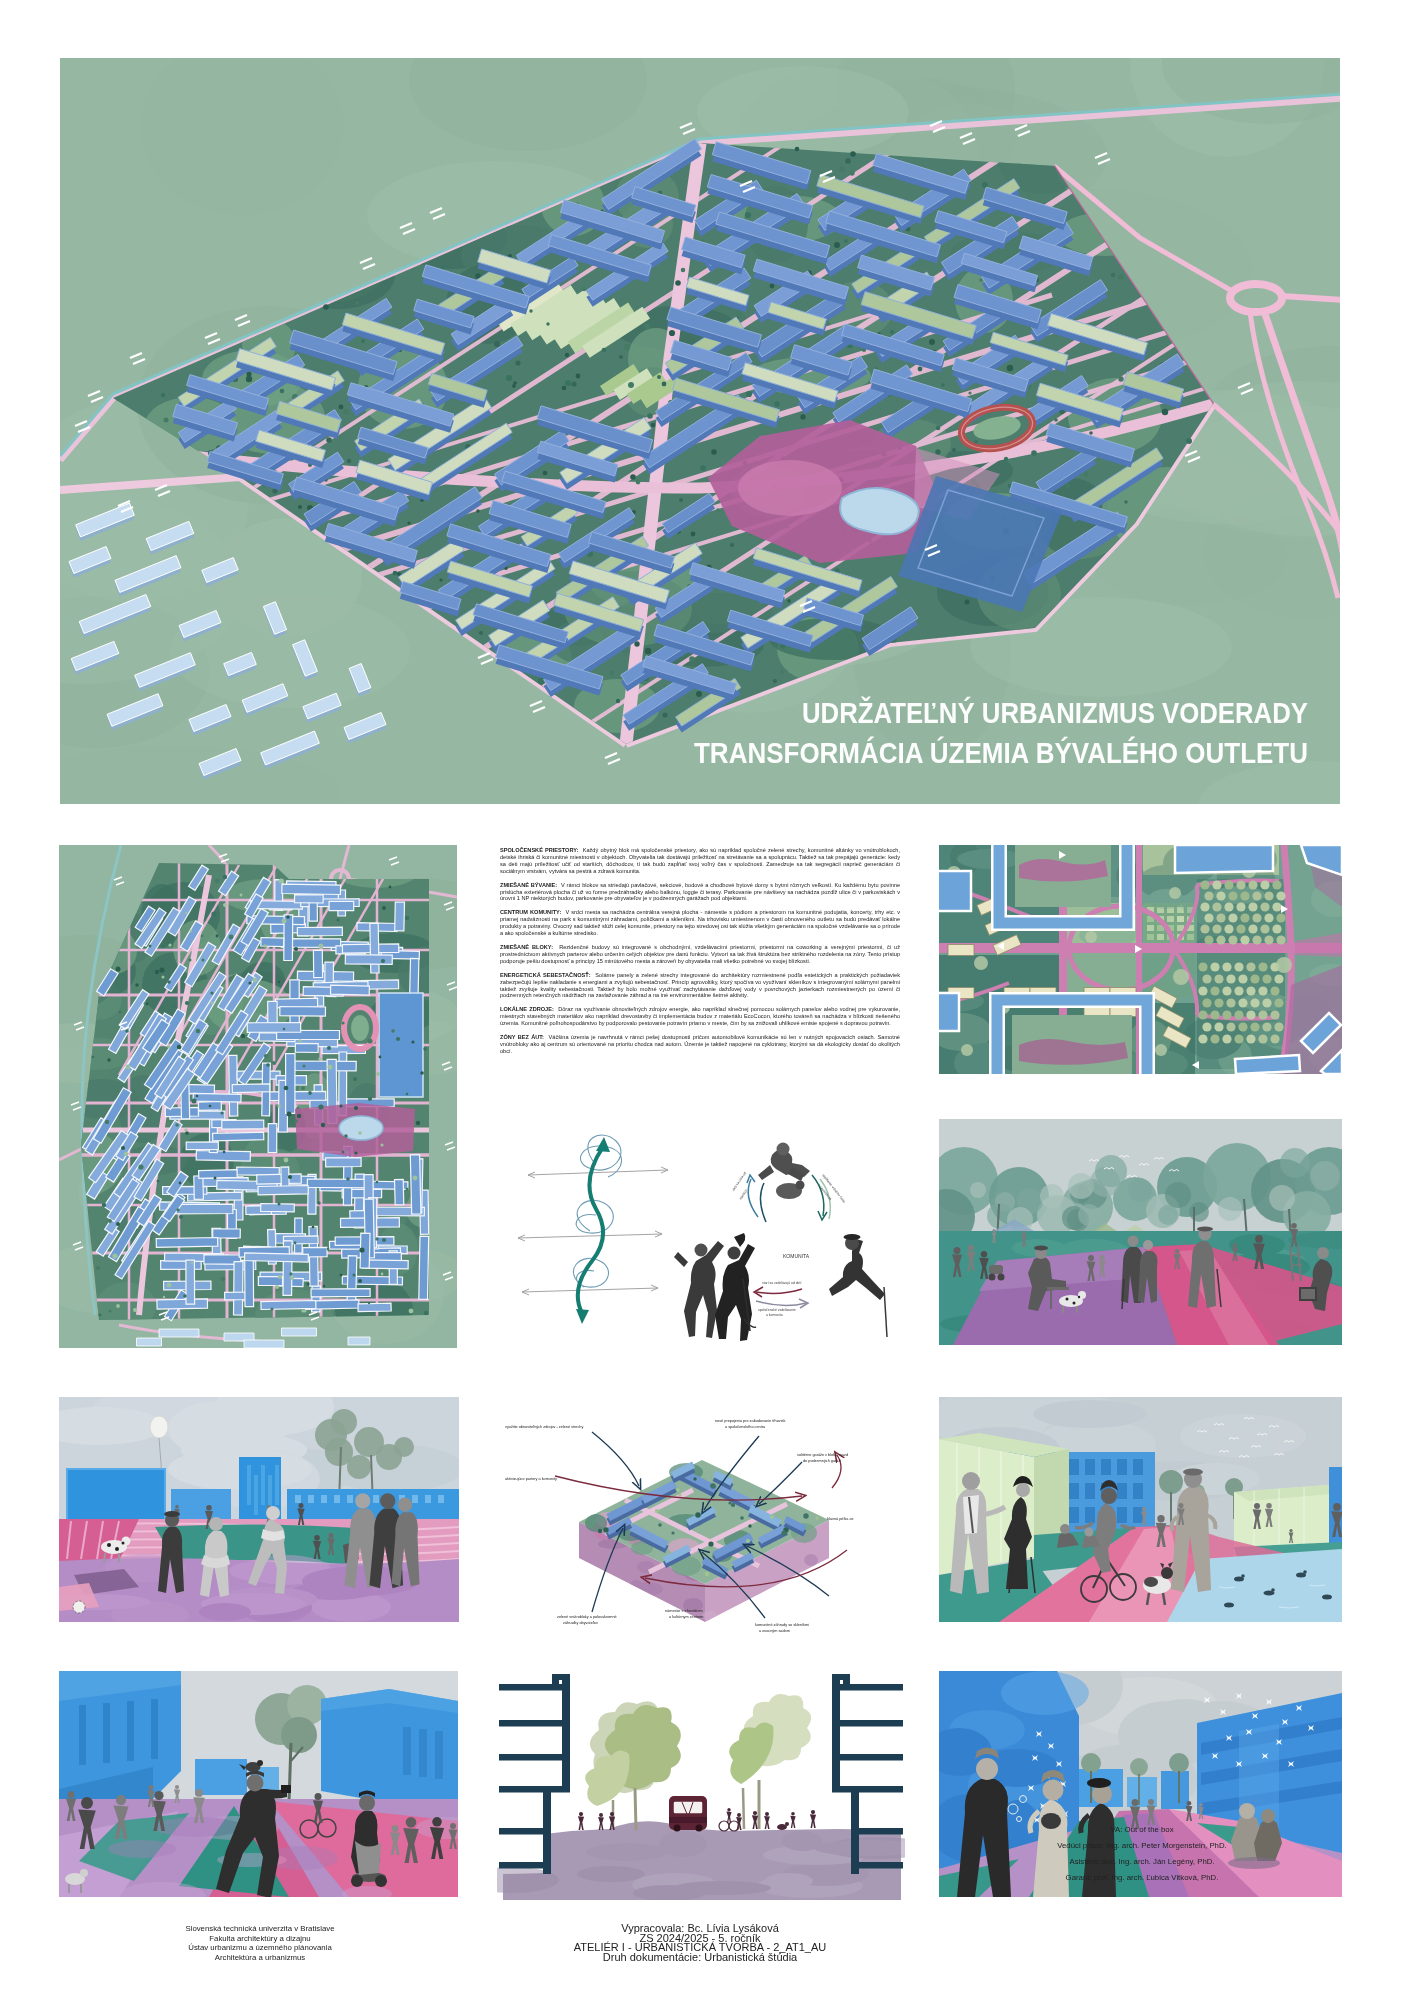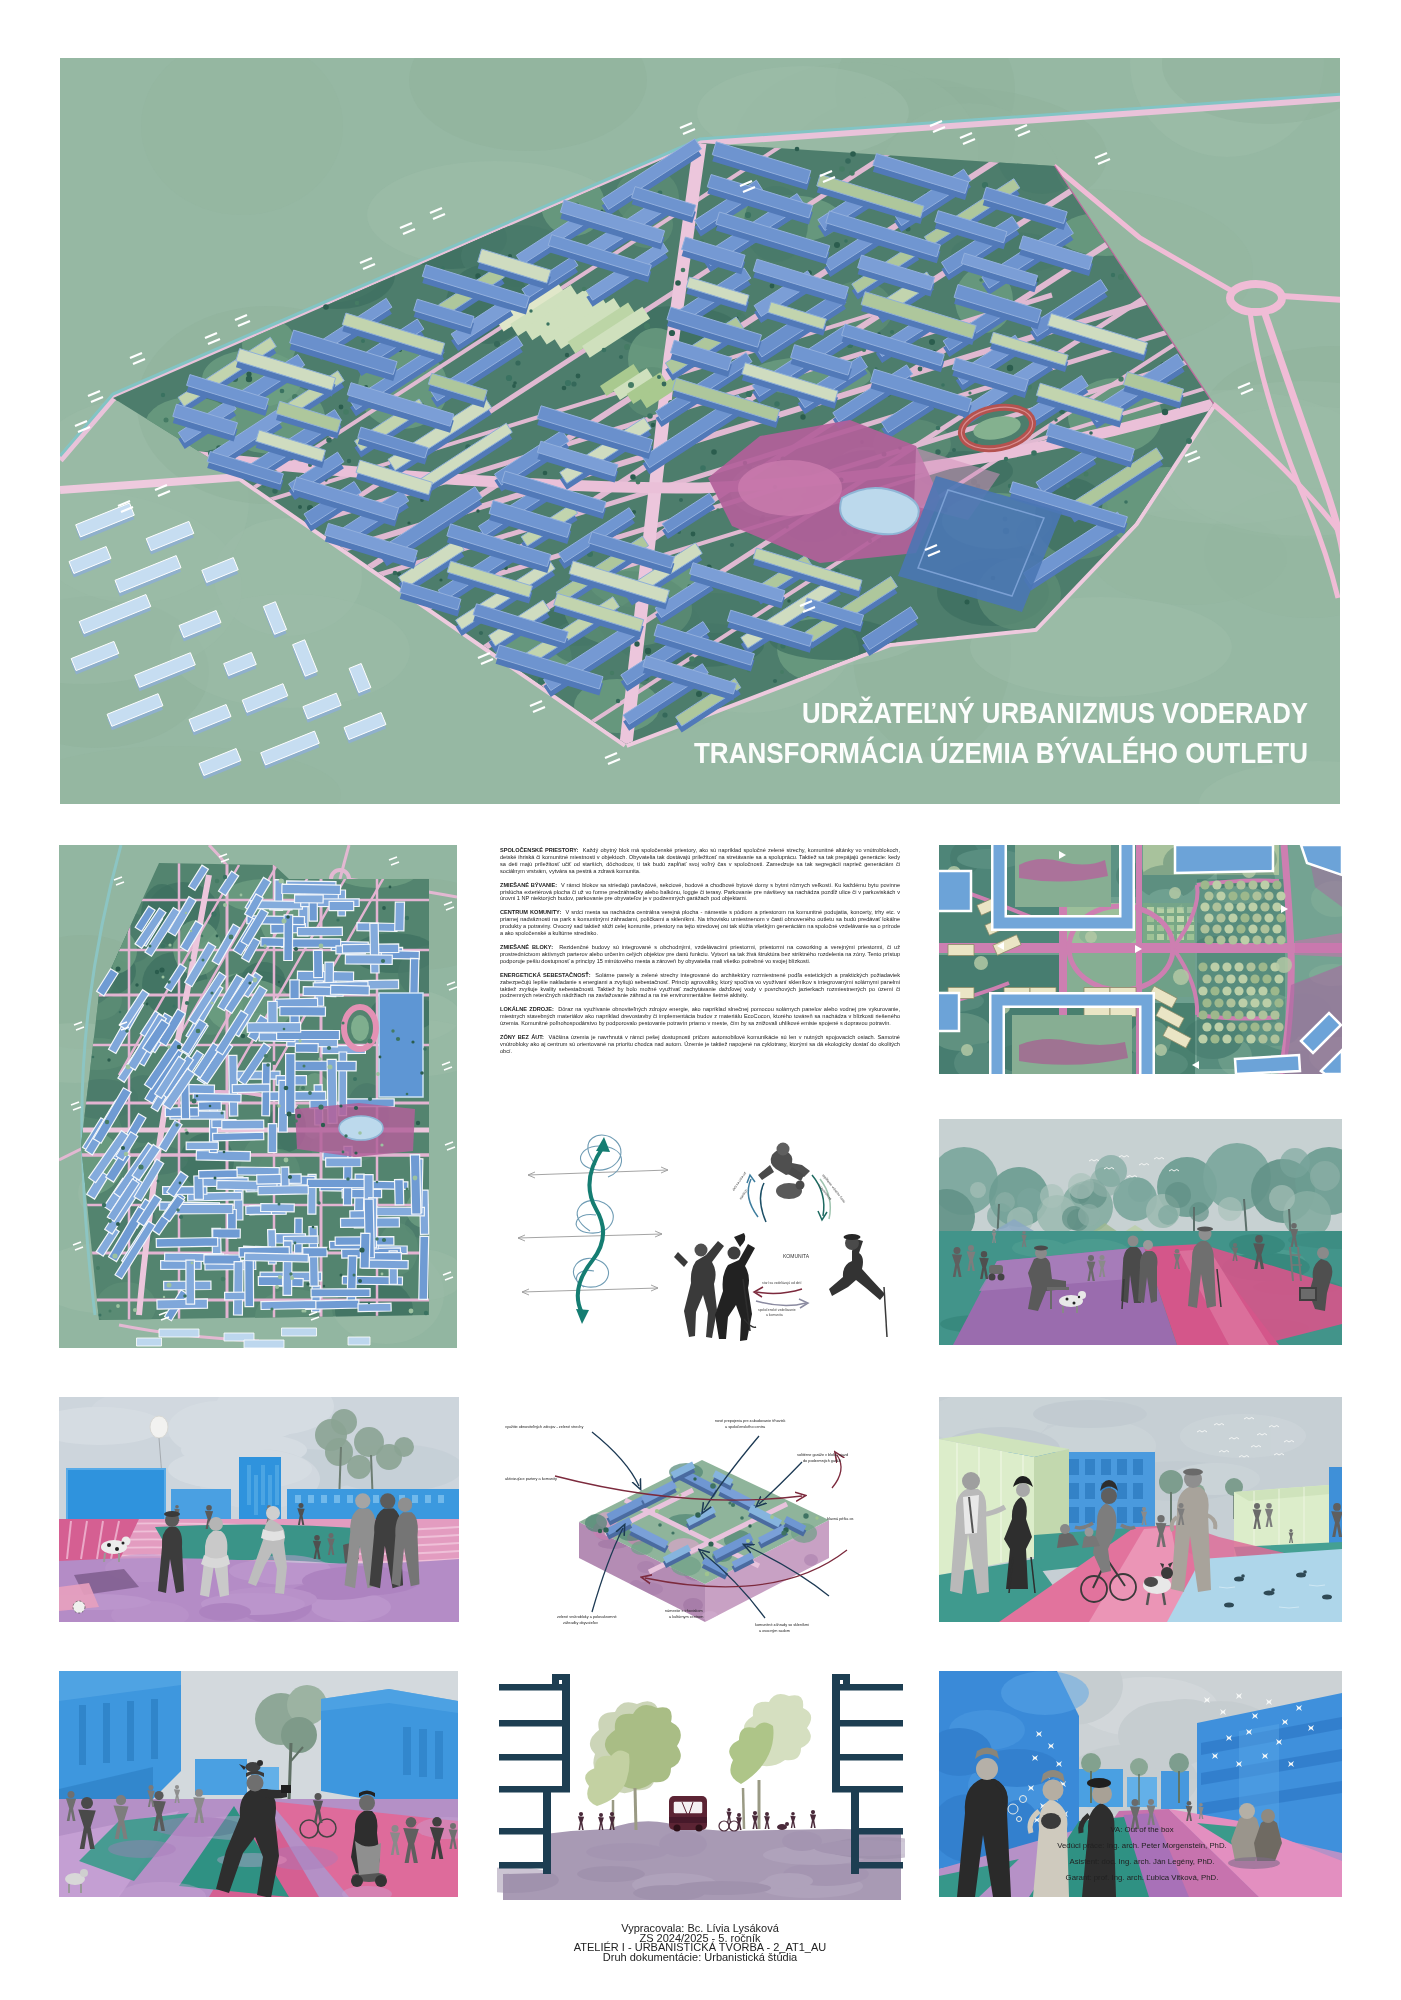--- a/index.html
+++ b/index.html
@@ -2785,17 +2785,18 @@
           <path d="M191.8,158.0 L194.2,145.4 L190.9,135.2 L201.1,135.8 L198.1,145.4 L200.5,158.0 L197.8,158.0 L196.0,148.4 L194.5,158.0 Z" fill="#6a6a6a"></path>
           <circle cx="212.0" cy="131.0" r="3.0" fill="#7d7d7d"></circle>
           <path d="M208.4,154.0 L210.4,143.1 L207.6,134.2 L216.4,134.8 L213.8,143.1 L215.9,154.0 L213.6,154.0 L212.0,145.7 L210.7,154.0 Z" fill="#7d7d7d"></path>
           <circle cx="250.0" cy="132.3" r="2.3" fill="#5f5f5f"></circle>
           <path d="M247.2,150.0 L248.8,141.6 L246.6,134.8 L253.4,135.2 L251.4,141.6 L253.0,150.0 L251.2,150.0 L250.0,143.6 L249.0,150.0 Z" fill="#5f5f5f"></path>
           <circle cx="262.0" cy="133.8" r="1.8" fill="#8a8a8a"></circle>
           <path d="M259.8,148.0 L261.0,141.3 L259.3,135.8 L264.7,136.2 L263.1,141.3 L264.4,148.0 L263.0,148.0 L262.0,142.9 L261.2,148.0 Z" fill="#8a8a8a"></path>
         </g>
 </svg></div>
 
+<div class="abs" style="left:40px;top:1924px;width:440px;text-align:center;font-size:7.8px;line-height:9.6px;color:#222">Slovenská technická univerzita v Bratislave<br>Fakulta architektúry a dizajnu<br>Ústav urbanizmu a územného plánovania<br>Architektúra a urbanizmus</div>
 
 <div class="abs" style="left:480px;top:1924px;width:440px;text-align:center;font-size:11px;line-height:9.6px;color:#222">Vypracovala: Bc. Lívia Lysáková<br>ZS 2024/2025 - 5. ročník<br>ATELIÉR I - URBANISTICKÁ TVORBA - 2_AT1_AU<br>Druh dokumentácie: Urbanistická štúdia</div>
 
 <div class="abs" style="left:922px;top:1822px;width:440px;text-align:center;font-size:7.8px;line-height:16px;color:#222">VA: Out of the box<br>Vedúci práce: Ing. arch. Peter Morgenstein, PhD.<br>Asistent: doc. Ing. arch. Ján Legény, PhD.<br>Garant: prof. Ing. arch. Ľubica Vitková, PhD.</div>
 
 </div>
 </body></html>

